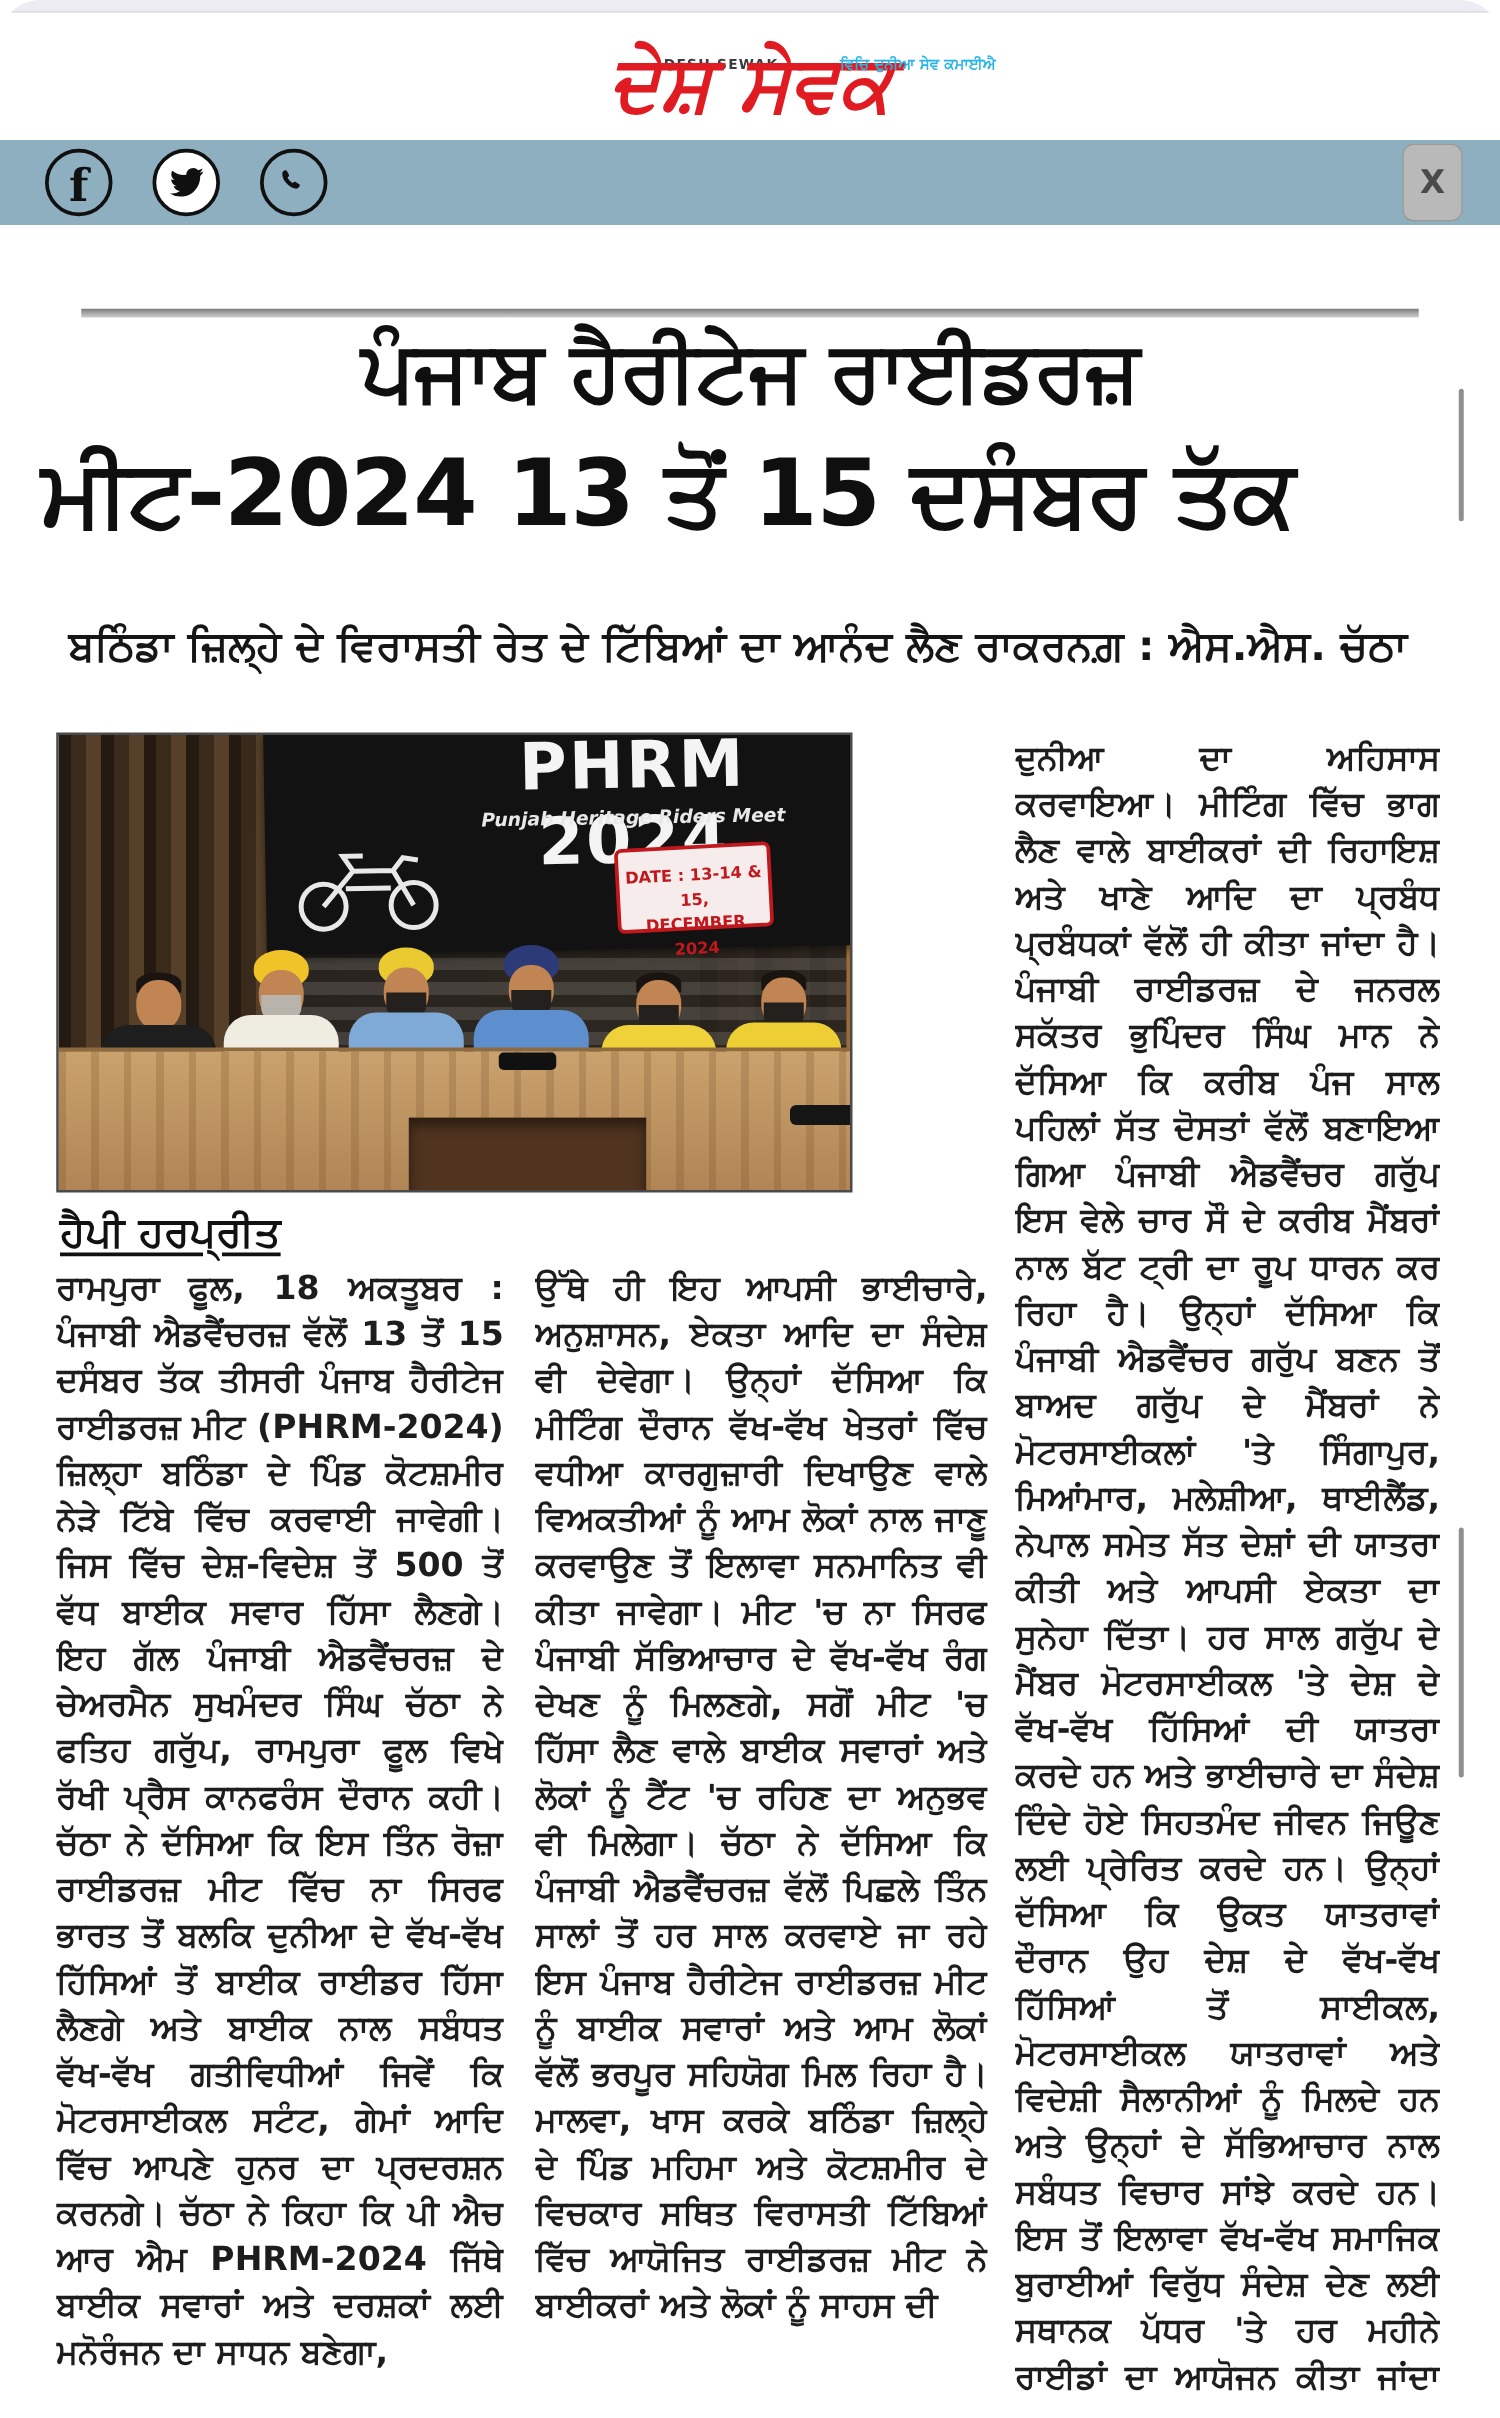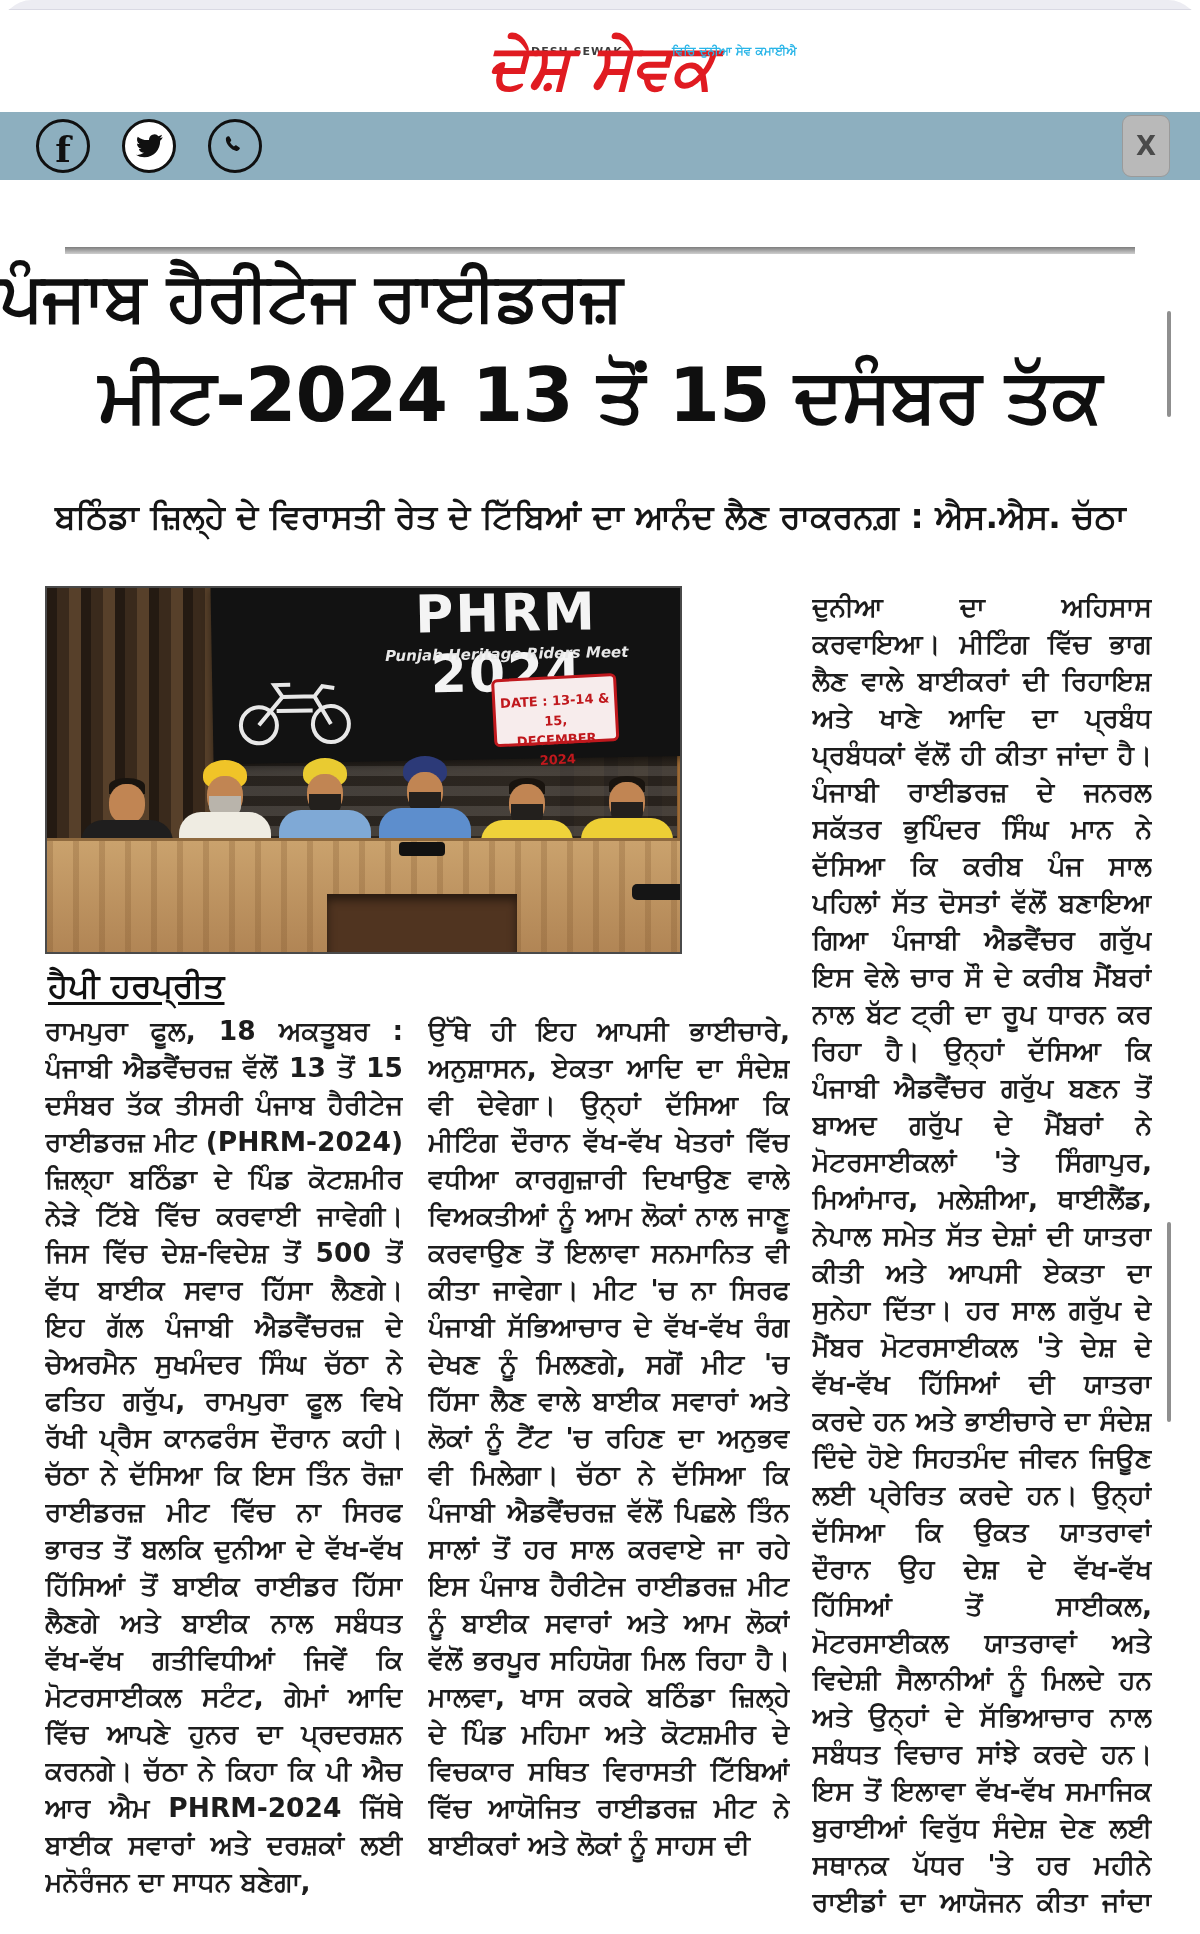--- a/index.html
+++ b/index.html
@@ -21,22 +21,22 @@
   .icon-circle { position:absolute; top:7px; width:54px; height:54px; border:3px solid #101010; border-radius:50%; display:flex; align-items:center; justify-content:center; background:transparent; cursor:pointer; }
   .icon-circle.fb { left:36px; }
   .icon-circle.tw { left:122px; background:#fff; }
   .icon-circle.wa { left:208px; }
   .icon-circle svg { width:30px; height:30px; fill:#101010; }
   .fb-f { font-family:"DejaVu Serif", serif; font-size:36px; font-weight:bold; color:#101010; line-height:1; margin-top:6px; }
   .close-btn { position:absolute; right:30px; top:3px; width:48px; height:62px; background:#b9b9b9; border:1px solid #9a9a9a; border-radius:9px; color:#4a4a4a; font-size:26px; font-weight:bold; display:flex; align-items:center; justify-content:center; cursor:pointer; }
 
   
   .rule { position:absolute; left:65px; top:247px; width:1070px; height:7px; background:linear-gradient(#7d7d7d,#cfcfcf); }
-  .headline-1 { position:absolute; left:0; top:258px; width:1200px; text-align:left; font-size:67px; font-weight:800; color:#0f0f0f; letter-spacing:-1px; }
-  .headline-2 { position:absolute; left:20px; top:352px; width:1160px; text-align:center; font-size:74px; font-weight:800; color:#0f0f0f; letter-spacing:-1px; }
+  .headline-1 { position:absolute; left:0; top:258px; width:1200px; text-align:center; font-size:67px; font-weight:800; color:#0f0f0f; letter-spacing:-1px; }
+  .headline-2 { position:absolute; left:33px; top:352px; width:1160px; font-size:74px; font-weight:800; color:#0f0f0f; letter-spacing:-1px; }
   .subheadline { position:absolute; left:55px; top:497px; width:1100px; font-size:33px; font-weight:800; color:#161616; }
 
   
   .photo { position:absolute; left:45px; top:586px; width:637px; height:368px; border:2px solid #4a4a4a; background:linear-gradient(100deg,#2e2219 0%,#4a3322 16%,#6b4a2d 30%,#7a5733 55%,#8a6238 75%,#7d5025 100%); overflow:hidden; }
   .wall-left { position:absolute; left:0; top:0; width:170px; height:100%;
      background:repeating-linear-gradient(90deg,#241a12 0 10px,#3a2a1c 10px 22px,#57402a 22px 34px); }
   .wall-right { position:absolute; right:0; top:0; width:120px; height:100%;
      background:repeating-linear-gradient(90deg,#6b4423 0 14px,#8a5c2e 14px 30px,#9c6b36 30px 44px); }
   .shelf { position:absolute; left:170px; top:168px; width:460px; height:90px;
      background:repeating-linear-gradient(#1c1c1c 0 10px,#3c3c3c 10px 20px); opacity:.85; }

